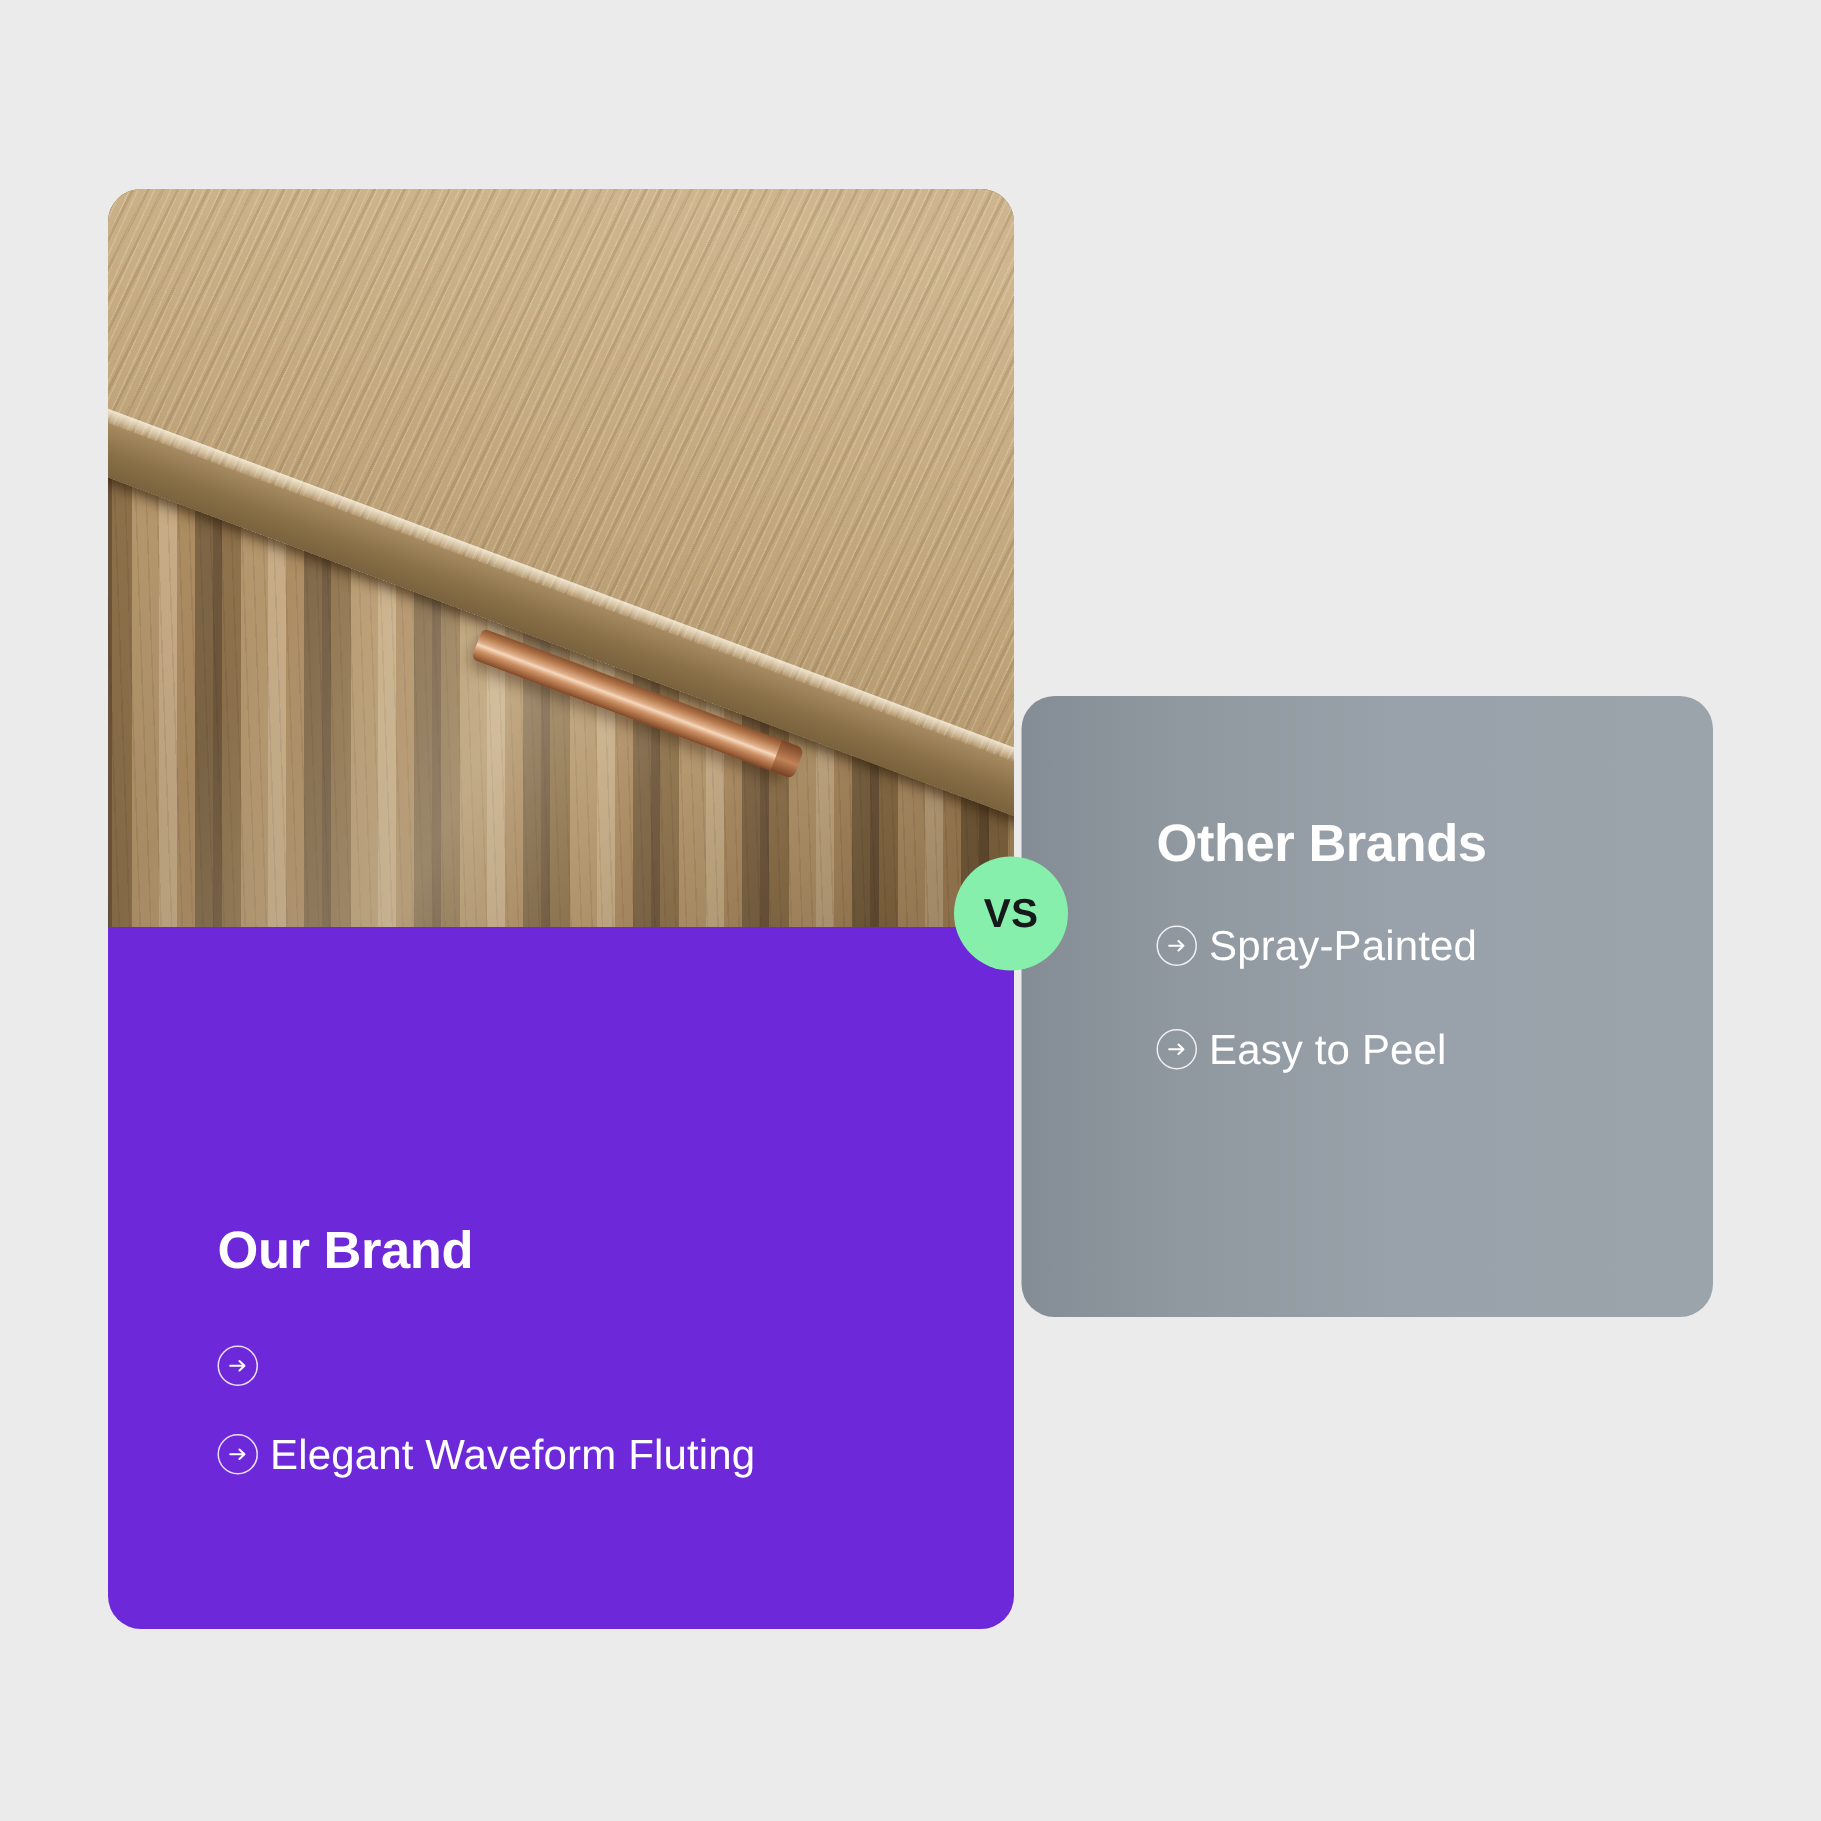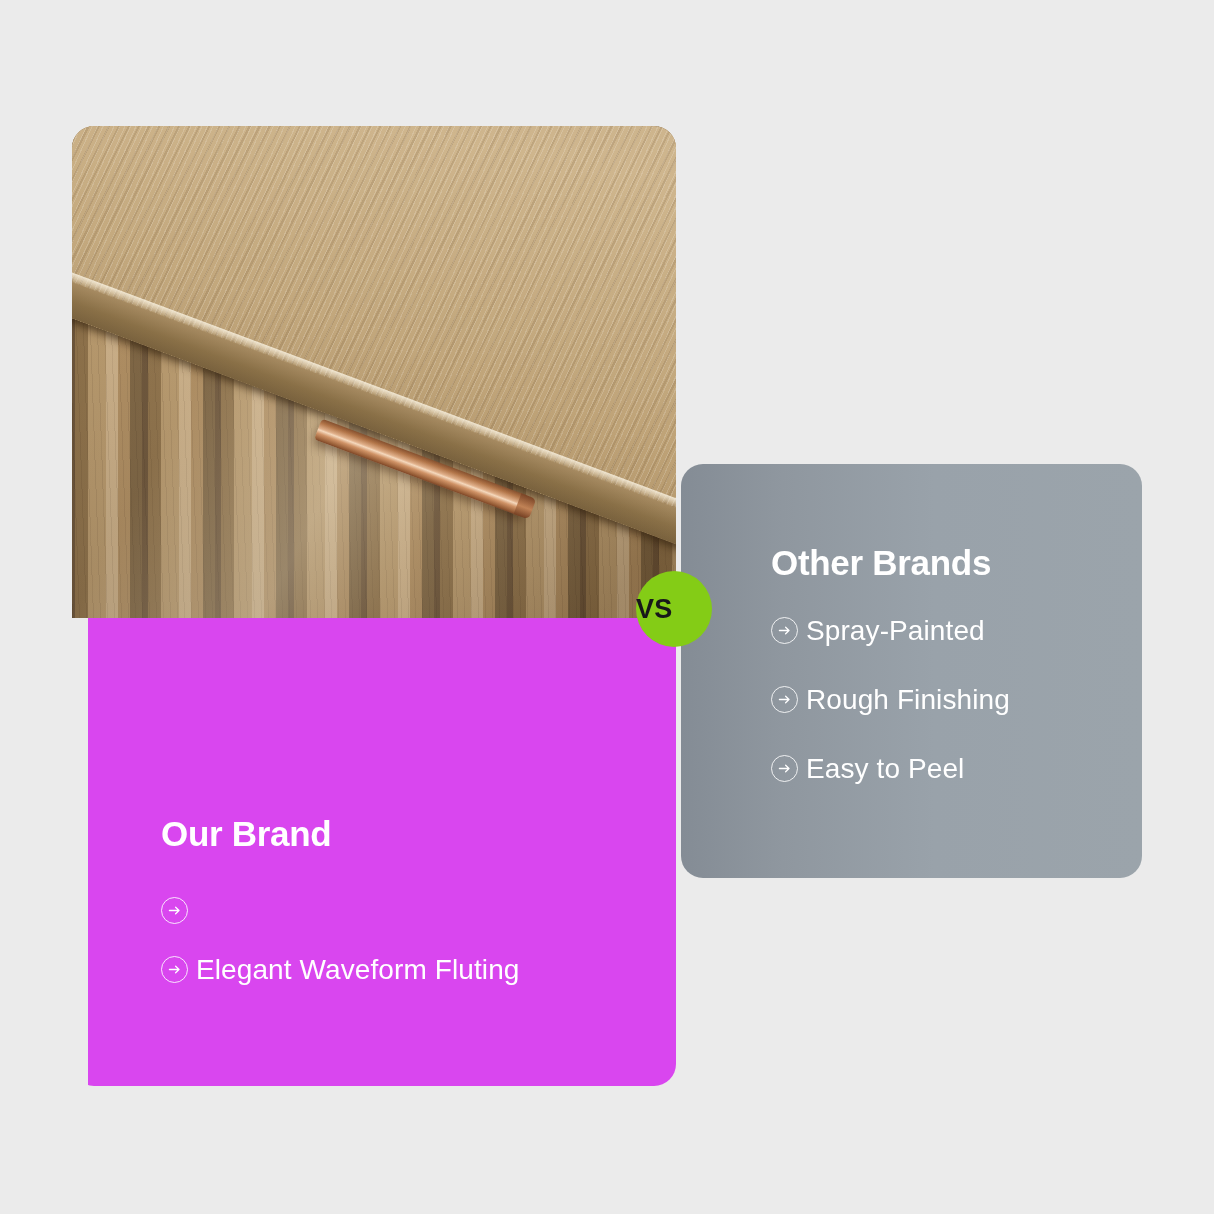--- a/index.html
+++ b/index.html
@@ -95,22 +95,22 @@
     background:linear-gradient(180deg,#7d4627,#c9885a 55%,#7a4325);
     border-radius:0 5px 5px 0;
   }
   .photo-shade{
     position:absolute; inset:0;
     background:linear-gradient(200deg, rgba(255,255,255,.05) 0%, rgba(0,0,0,0) 45%, rgba(35,20,6,.16) 100%);
   }
 
   
   .orange-card{
-    position:absolute; left:16px; top:492px; width:604px; height:468px;
-    background:#d946ef;
+    position:absolute; left:0; top:492px; width:604px; height:468px;
+    background:#6d28d9;
   }
   .orange-card .card-title{
     position:absolute; left:73px; top:196px;
     font-size:35px; font-weight:700; color:#ffffff; letter-spacing:-.3px;
   }
   .orange-list{
     position:absolute; left:73px; top:274px; width:500px;
     list-style:none;
   }
 
@@ -148,22 +148,22 @@
   .feat .feat-text{
     font-size:28px; line-height:1.33; color:#ffffff; font-weight:400;
     letter-spacing:.1px;
   }
   .gray-list .feat{ margin-bottom:32px; }
 
   
   .vs-badge{
     position:absolute; left:636px; top:571px;
     width:76px; height:76px; border-radius:50%;
-    background:#84cc16;
-    display:flex; align-items:center; 
+    background:#86efac;
+    display:flex; align-items:center; justify-content:center;
     z-index:5;
   }
   .vs-badge span{
     font-size:27px; font-weight:700; color:#17181a; letter-spacing:.2px;
   }
 </style>
 </head>
 <body>
 
 <div class="stage">
@@ -172,28 +172,20 @@
     <div class="card-title">Other Brands</div>
 
     <ul class="gray-list">
       <li class="feat">
         <span class="arrow-ic">
           <svg width="15" height="15" viewBox="0 0 16 16" fill="none">
             <path d="M2.6 8h10.2M9.2 4.6 12.8 8l-3.6 3.4" stroke="#ffffff" stroke-width="1.4" stroke-linecap="round" stroke-linejoin="round"></path>
           </svg>
         </span>
         <span class="feat-text">Spray-Painted</span>
-      </li>
-      <li class="feat">
-        <span class="arrow-ic">
-          <svg width="15" height="15" viewBox="0 0 16 16" fill="none">
-            <path d="M2.6 8h10.2M9.2 4.6 12.8 8l-3.6 3.4" stroke="#ffffff" stroke-width="1.4" stroke-linecap="round" stroke-linejoin="round"></path>
-          </svg>
-        </span>
-        <span class="feat-text">Rough Finishing</span>
       </li>
       <li class="feat">
         <span class="arrow-ic">
           <svg width="15" height="15" viewBox="0 0 16 16" fill="none">
             <path d="M2.6 8h10.2M9.2 4.6 12.8 8l-3.6 3.4" stroke="#ffffff" stroke-width="1.4" stroke-linecap="round" stroke-linejoin="round"></path>
           </svg>
         </span>
         <span class="feat-text">Easy to Peel</span>
       </li>
     </ul>

